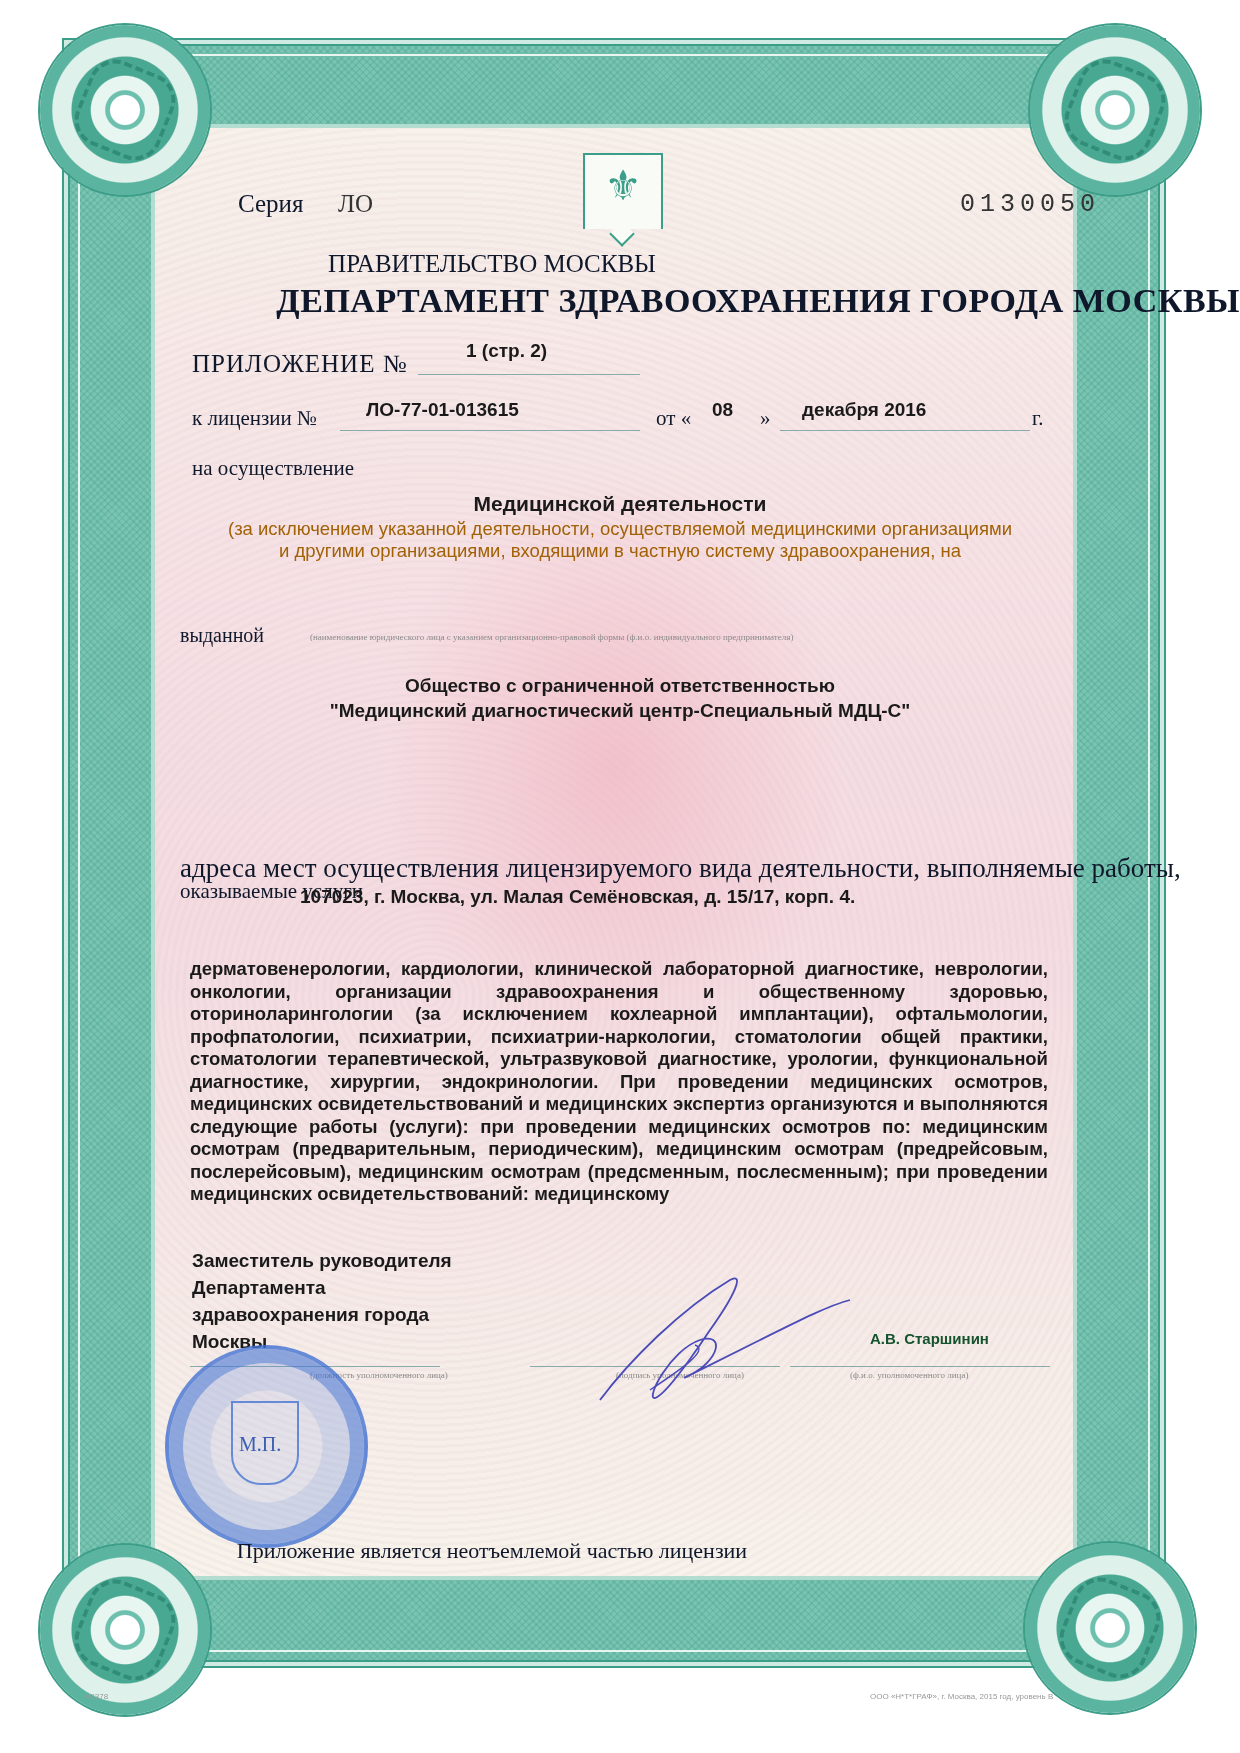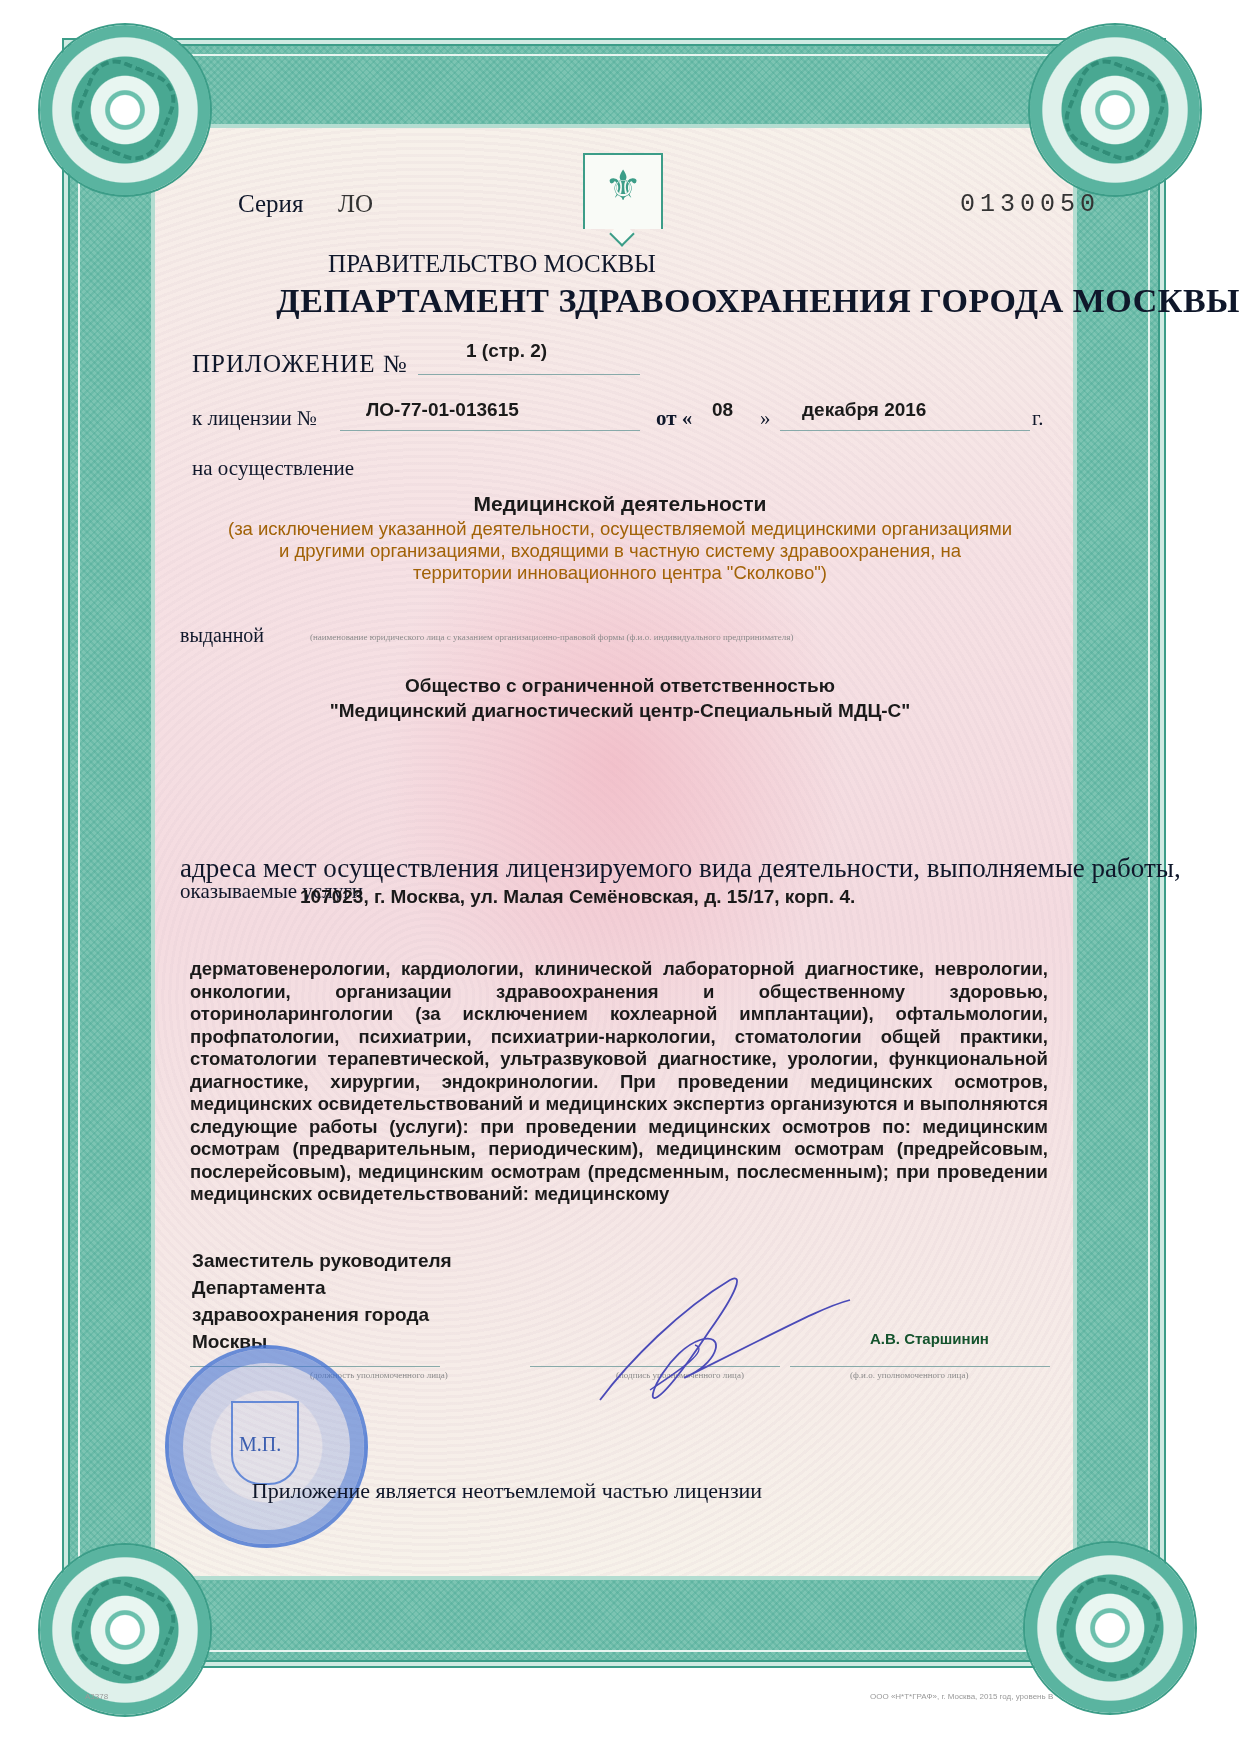--- a/index.html
+++ b/index.html
@@ -88,21 +88,21 @@
       box-shadow: inset 0 0 0 10px rgba(255,255,255,0), inset 0 0 0 14px rgba(60,110,210,0.45);
       background: radial-gradient(circle, rgba(120,150,230,0.15) 0 40%, rgba(90,130,220,0.25) 41% 70%, rgba(120,150,230,0.08) 71%);
     }
     .stamp-inner {
       position:absolute; left:62px; top:52px; width:64px; height:80px;
       border:2px solid rgba(60,110,210,0.75); border-radius:0 0 30px 30px;
     }
     .stamp-mp { position:absolute; left:70px; top:84px; font-family:"Liberation Serif", serif; font-size:20px; color:rgba(40,80,170,0.9); }
 
     .signature { left:560px; top:1270px; width:300px; height:140px; }
-    .footer-note { left:0; width:984px; text-align:center; top:1478px; font-size:22px;padding-left:15px; }
+    .footer-note { left:0; width:984px; text-align:center; top:1538px; font-size:22px; }
     .print-left { left:85px; top:1692px; font-size:8px; color:#999; }
     .print-right { left:870px; top:1692px; font-size:8px; color:#999; }
   </style>
 </head>
 <body>
 
 <div class="frame"></div>
 <div class="frame-inner-line"></div>
 <div class="paper"></div>
 
@@ -121,33 +121,32 @@
 <div class="abs gov serif teal">ПРАВИТЕЛЬСТВО МОСКВЫ</div>
 <div class="abs dept serif teal">ДЕПАРТАМЕНТ ЗДРАВООХРАНЕНИЯ ГОРОДА МОСКВЫ</div>
 
 <div class="abs serif teal" style="left:192px; top:350px; font-size:25px; letter-spacing:1px;">ПРИЛОЖЕНИЕ №</div>
 <div class="underline" style="left:418px; top:374px; width:222px;"></div>
 <div class="abs b" style="left:466px; top:340px; font-size:19px;">1 (стр. 2)</div>
 
 <div class="abs serif teal label" style="left:192px; top:406px; font-size:21px;">к лицензии №</div>
 <div class="underline" style="left:340px; top:430px; width:300px;"></div>
 <div class="abs b" style="left:366px; top:399px; font-size:19px;">ЛО-77-01-013615</div>
-<div class="abs serif teal" style="left:656px; top:406px; font-size:21px;font-weight:bold;">от «</div>
+<div class="abs serif teal" style="left:656px; top:406px; font-size:21px;">от «</div>
 <div class="abs b" style="left:712px; top:399px; font-size:19px;">08</div>
 <div class="abs serif teal" style="left:760px; top:406px; font-size:21px;">»</div>
 <div class="underline" style="left:780px; top:430px; width:250px;"></div>
 <div class="abs b" style="left:802px; top:399px; font-size:19px;">декабря 2016</div>
 <div class="abs serif teal" style="left:1032px; top:406px; font-size:21px;">г.</div>
 
 <div class="abs serif teal" style="left:192px; top:456px; font-size:21px;">на осуществление</div>
 <div class="abs center-block b" style="top:492px; font-size:21px;">Медицинской деятельности</div>
 <div class="abs center-block body-text" style="top:518px;">
   <div>(за исключением указанной деятельности, осуществляемой медицинскими организациями</div>
   <div>и другими организациями, входящими в частную систему здравоохранения, на</div>
-  <div>территории инновационного центра "Сколково")</div>
 </div>
 
 <div class="abs serif teal" style="left:180px; top:624px; font-size:20px;">выданной</div>
 <div class="abs tiny" style="left:290px; top:632px; width:760px; white-space:nowrap;">(наименование юридического лица с указанием организационно-правовой формы (ф.и.о. индивидуального предпринимателя)</div>
 <div class="abs center-block b" style="top:675px; font-size:19px;">Общество с ограниченной ответственностью</div>
 <div class="abs center-block b" style="top:700px; font-size:19px;">"Медицинский диагностический центр-Специальный МДЦ-С"</div>
 
 <div class="abs serif teal" style="left:180px; top:853px; font-size:27px; white-space:nowrap;">адреса мест осуществления лицензируемого вида деятельности, выполняемые работы,</div>
 <div class="abs serif teal" style="left:180px; top:879px; font-size:21px;">оказываемые услуги</div>
 <div class="abs b" style="left:300px; top:886px; font-size:19px;">107023, г. Москва, ул. Малая Семёновская, д. 15/17, корп. 4.</div>

